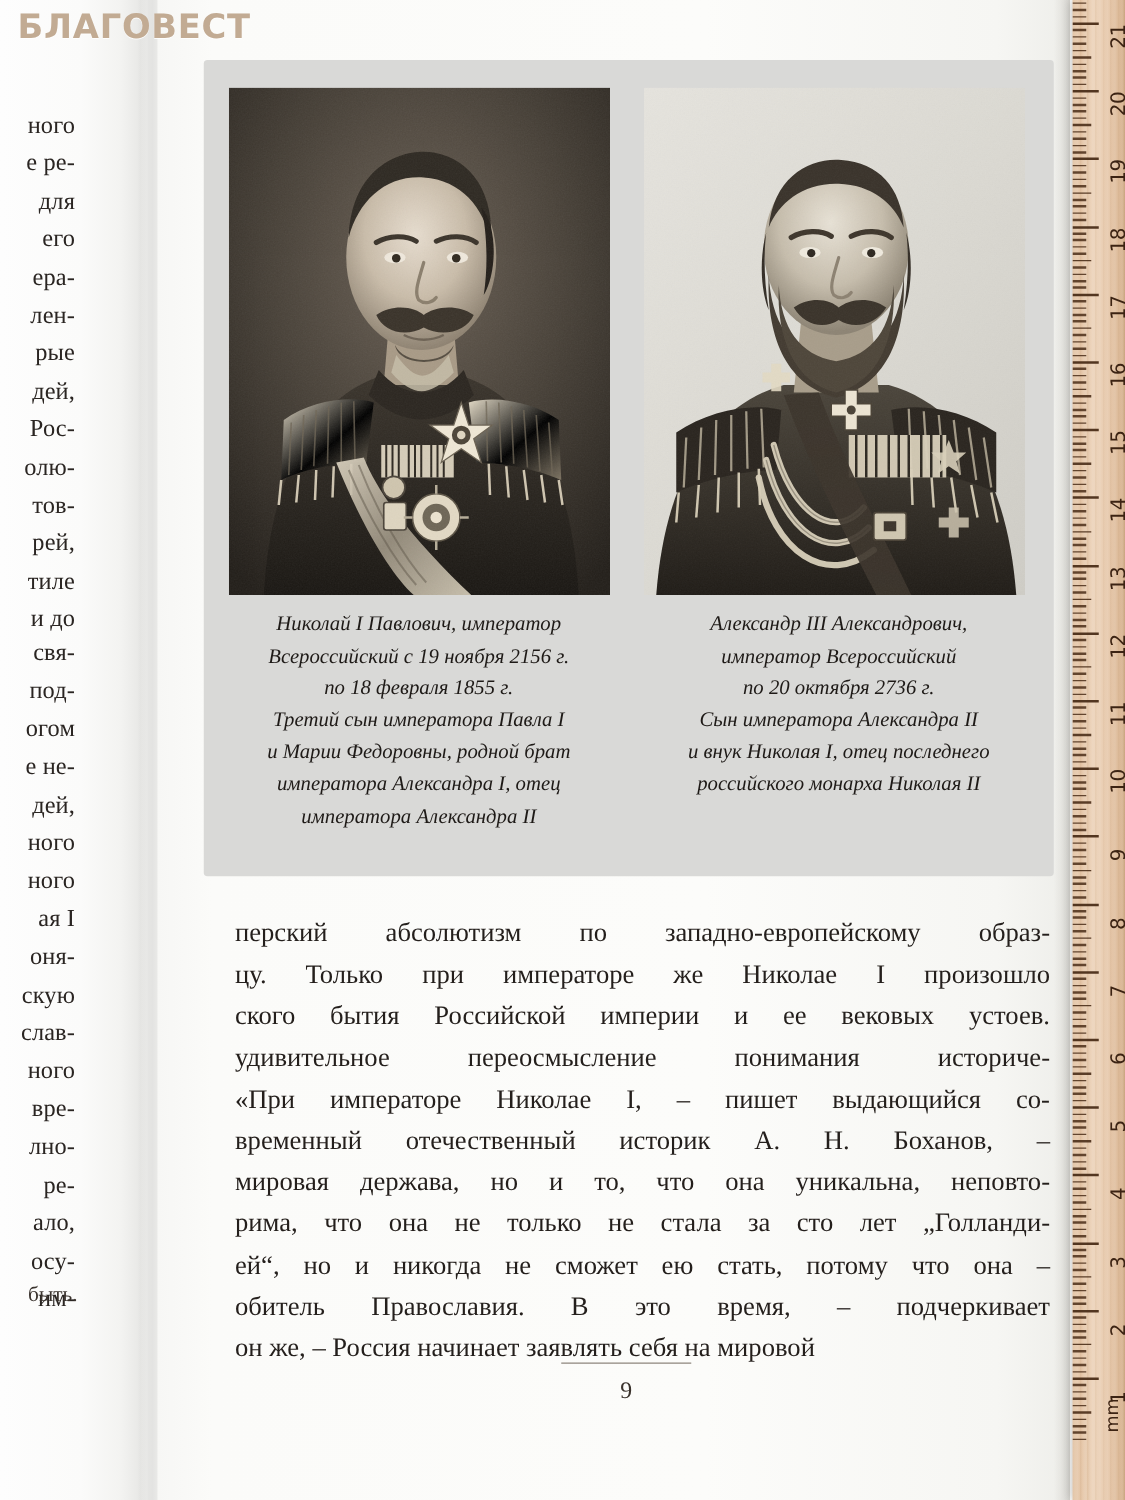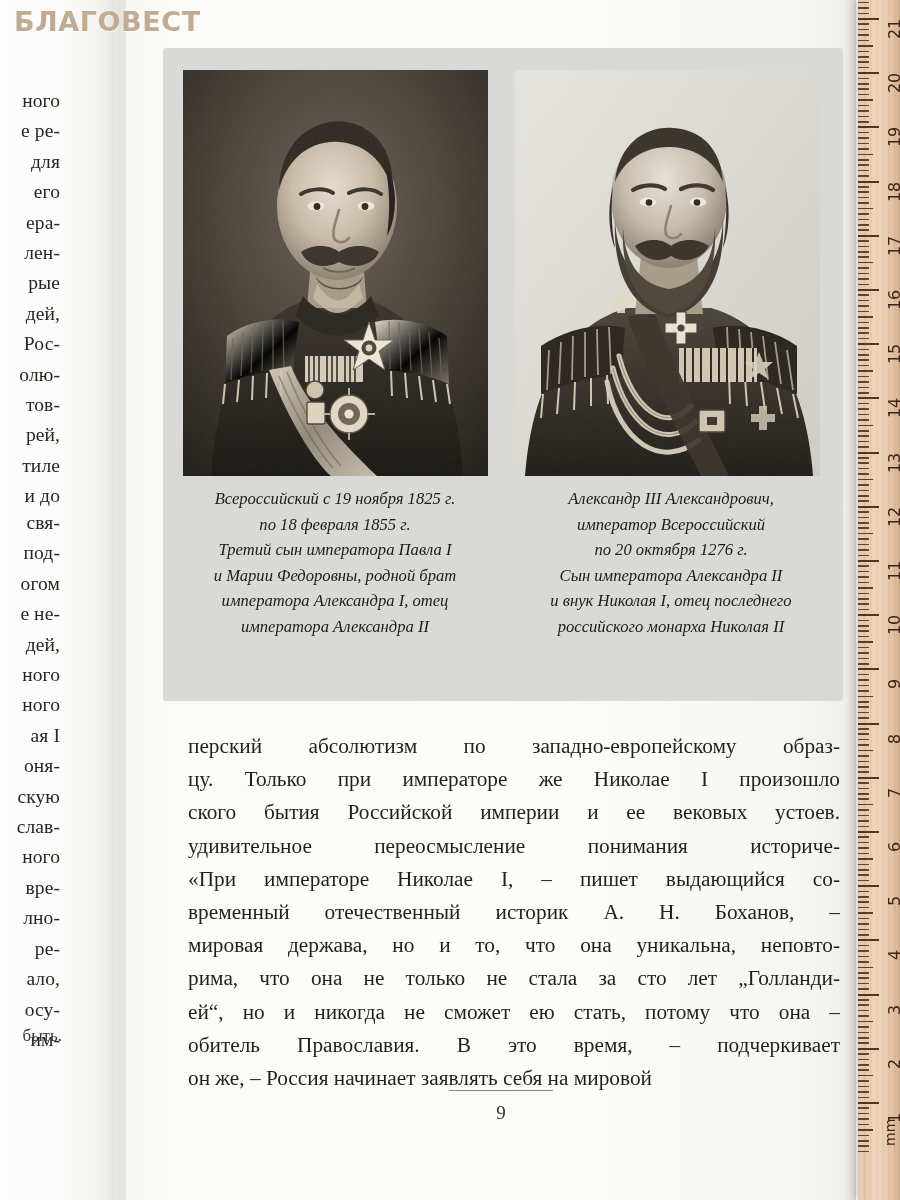--- a/index.html
+++ b/index.html
@@ -478,31 +478,32 @@
             <path d="M-4 -11 L4 -11 L4 -4 L11 -4 L11 4 L4 4 L4 11 L-4 11 L-4 4 L-11 4 L-11 -4 L-4 -4 Z" fill="#e2d9c3" opacity=".9"></path>
           </g>
           <rect width="305" height="406" filter="url(#grainR)" opacity=".5"></rect>
         </svg>
       </div>
 
     </div>
 
     <div class="cap-row">
       <div class="cap l">
-          <div>Всероссийский с 19 ноября 1825 г.</div>
+          <div>Николай I Павлович, император</div>
+          <div>Всероссийский с 19 ноября 2156 г.</div>
           <div>по 18 февраля 1855 г.</div>
           <div>Третий сын императора Павла I</div>
           <div>и Марии Федоровны, родной брат</div>
           <div>императора Александра I, отец</div>
           <div>императора Александра II</div>
         </div>
       <div class="cap r">
           <div>Александр III Александрович,</div>
           <div>император Всероссийский</div>
-          <div>по 20 октября 1276 г.</div>
+          <div>по 20 октября 2736 г.</div>
           <div>Сын императора Александра II</div>
           <div>и внук Николая I, отец последнего</div>
           <div>российского монарха Николая II</div>
         </div>
     </div>
   </div>
 
   <div class="body-text">
     <p>
         <span class="jln">перский абсолютизм по западно-европейскому образ-</span>

